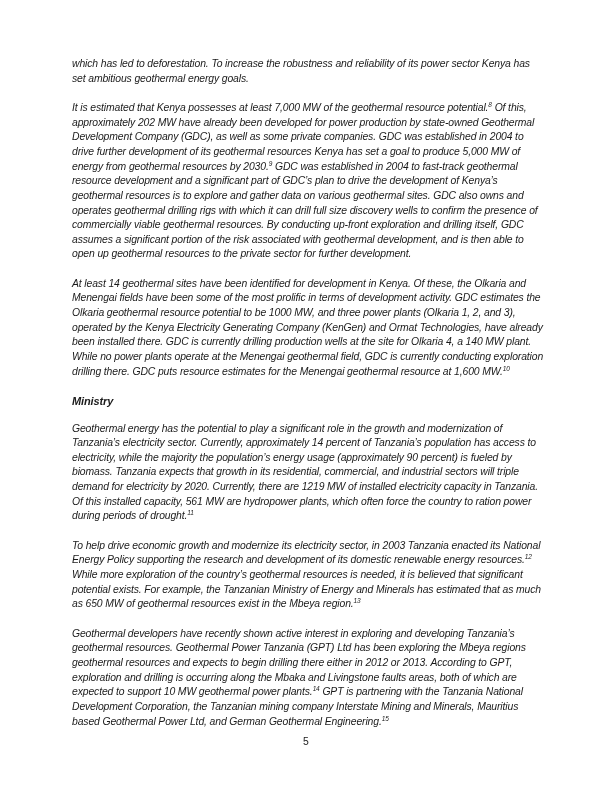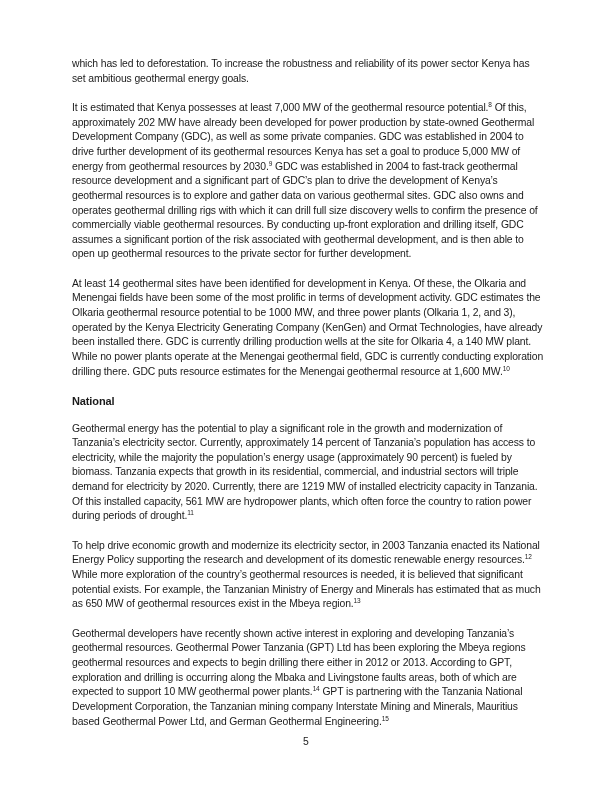--- a/index.html
+++ b/index.html
@@ -2,20 +2,21 @@
 <html><head>
 <meta charset="utf-8">
 <style>
   html, body { margin: 0; padding: 0; background: #ffffff; }
   body { width: 612px; height: 792px; position: relative; overflow: hidden; }
   .page {
     position: absolute; left: 72px; top: 57px; width: 472px;
     font-family: "Liberation Sans", sans-serif;
     font-size: 10.4px; line-height: 14.65px; color: #1a1a1a;
     letter-spacing: -0.12px;
+    font-style: italic;
   }
   p { margin: 0 0 14.6px 0; }
   sup { font-size: 6.5px; line-height: 0; vertical-align: 4px; }
   h2 {
     font-family: "Liberation Sans", sans-serif;
     font-size: 11px; font-weight: bold; margin: 0 0 13px 0; line-height: 14.6px;
   }
   .pagenum {
     position: absolute; top: 736px; left: 0; width: 612px; text-align: center;
     font-family: "Liberation Sans", sans-serif; font-size: 10.4px; color: #1a1a1a;
@@ -24,21 +25,21 @@
 </head>
 <body>
 
 <div class="page">
   <p>which has led to deforestation. To increase the robustness and reliability of its power sector Kenya has set ambitious geothermal energy goals.</p>
 
   <p><span>It is estimated that Kenya possesses at least 7,000 MW of the geothermal resource potential.</span><sup>8</sup><span> Of this, approximately 202 MW have already been developed for power production by state-owned Geothermal Development Company (GDC), as well as some private companies. GDC was established in 2004 to drive further development of its geothermal resources Kenya has set a goal to produce 5,000 MW of energy from geothermal resources by 2030.</span><sup>9</sup><span> GDC was established in 2004 to fast-track geothermal resource development and a significant part of GDC’s plan to drive the development of Kenya’s geothermal resources is to explore and gather data on various geothermal sites. GDC also owns and operates geothermal drilling rigs with which it can drill full size discovery wells to confirm the presence of commercially viable geothermal resources. By conducting up-front exploration and drilling itself, GDC assumes a significant portion of the risk associated with geothermal development, and is then able to open up geothermal resources to the private sector for further development.</span></p>
 
   <p><span>At least 14 geothermal sites have been identified for development in Kenya. Of these, the Olkaria and Menengai fields have been some of the most prolific in terms of development activity. GDC estimates the Olkaria geothermal resource potential to be 1000 MW, and three power plants (Olkaria 1, 2, and 3), operated by the Kenya Electricity Generating Company (KenGen) and Ormat Technologies, have already been installed there. GDC is currently drilling production wells at the site for Olkaria 4, a 140 MW plant. While no power plants operate at the Menengai geothermal field, GDC is currently conducting exploration drilling there. GDC puts resource estimates for the Menengai geothermal resource at 1,600 MW.</span><sup>10</sup></p>
 
-  <h2>National</h2>
+  <h2>Ministry</h2>
 
   <p><span>Geothermal energy has the potential to play a significant role in the growth and modernization of Tanzania’s electricity sector. Currently, approximately 14 percent of Tanzania’s population has access to electricity, while the majority the population’s energy usage (approximately 90 percent) is fueled by biomass. Tanzania expects that growth in its residential, commercial, and industrial sectors will triple demand for electricity by 2020. Currently, there are 1219 MW of installed electricity capacity in Tanzania. Of this installed capacity, 561 MW are hydropower plants, which often force the country to ration power during periods of drought.</span><sup>11</sup></p>
 
   <p><span>To help drive economic growth and modernize its electricity sector, in 2003 Tanzania enacted its National Energy Policy supporting the research and development of its domestic renewable energy resources.</span><sup>12</sup><span> While more exploration of the country’s geothermal resources is needed, it is believed that significant potential exists. For example, the Tanzanian Ministry of Energy and Minerals has estimated that as much as 650 MW of geothermal resources exist in the Mbeya region.</span><sup>13</sup></p>
 
   <p><span>Geothermal developers have recently shown active interest in exploring and developing Tanzania’s geothermal resources. Geothermal Power Tanzania (GPT) Ltd has been exploring the Mbeya regions geothermal resources and expects to begin drilling there either in 2012 or 2013. According to GPT, exploration and drilling is occurring along the Mbaka and Livingstone faults areas, both of which are expected to support 10 MW geothermal power plants.</span><sup>14</sup><span> GPT is partnering with the Tanzania National Development Corporation, the Tanzanian mining company Interstate Mining and Minerals, Mauritius based Geothermal Power Ltd, and German Geothermal Engineering.</span><sup>15</sup></p>
 </div>
 
 <div class="pagenum">5</div>
 

